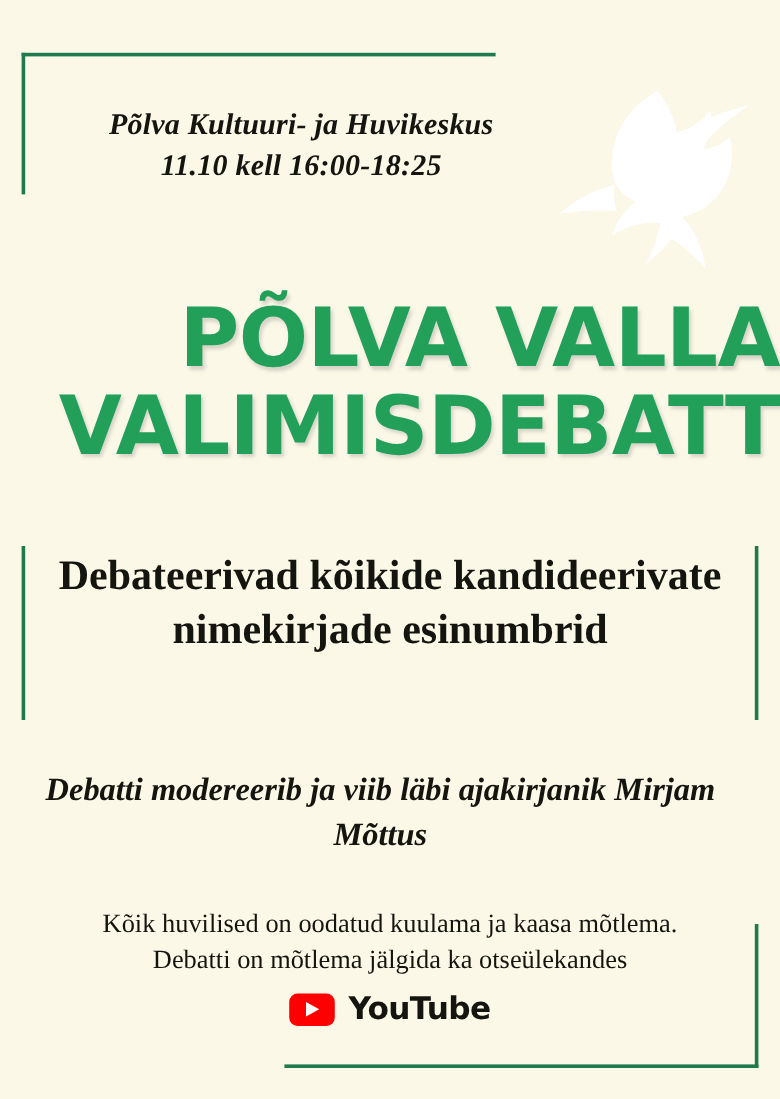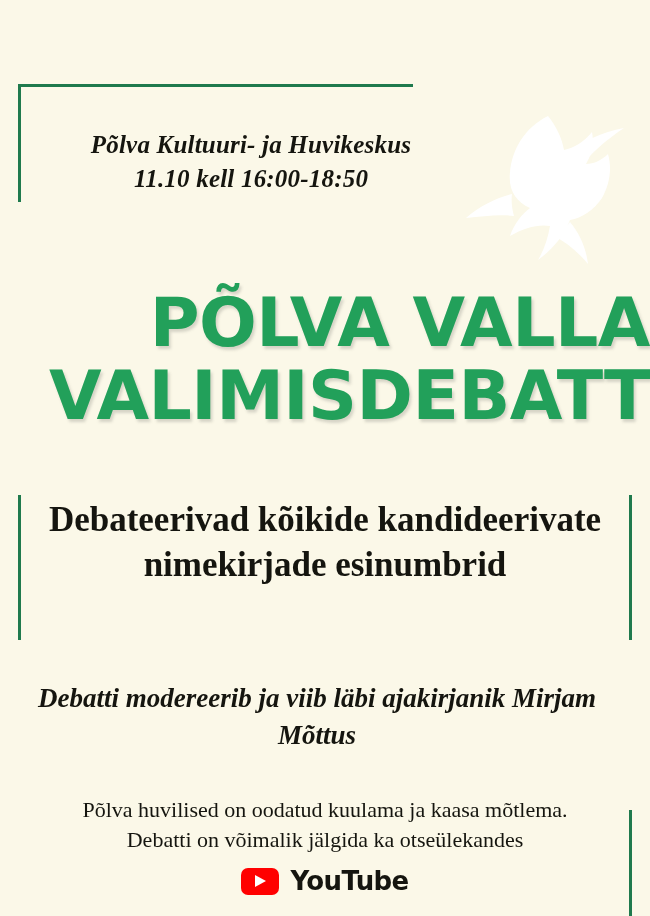--- a/index.html
+++ b/index.html
@@ -13,21 +13,20 @@
     font-family: "Liberation Serif", serif;
     overflow: hidden;
     position: relative;
   }
 
   .poster {
     position: absolute;
     inset: 0;
     background: #fbf8e8;
     overflow: hidden;
-    margin-top: 40px;
   }
 
   
   .rule {
     position: absolute;
     background: #1f7a4d;
   }
   .rule-top {
     left: 18px;
     top: 44px;
@@ -207,35 +206,35 @@
     <g fill="#ffffff">
       <path d="M96 18 C72 30 60 52 58 74 C56 92 64 104 78 110 C70 116 62 126 58 138 C72 130 86 126 98 128 C96 140 92 152 86 162 C100 152 112 138 118 122 C130 120 142 112 150 100 C158 86 160 70 156 56 C150 62 142 66 134 66 C140 56 142 44 140 34 C132 44 122 50 112 52 C110 40 104 28 96 18 Z"></path>
       <path d="M112 56 C130 44 150 34 172 30 C154 42 138 56 126 72 C120 68 116 62 112 56 Z"></path>
       <path d="M60 96 C44 100 28 108 14 120 C32 118 48 116 62 118 C60 111 59 103 60 96 Z"></path>
       <path d="M118 124 C128 136 134 150 136 166 C126 154 114 144 102 138 C108 134 114 130 118 124 Z"></path>
     </g>
   </svg>
 
   <div class="header">
     <div class="venue">Põlva Kultuuri- ja Huvikeskus</div>
-    <div class="datetime">11.10 kell 16:00-18:50</div>
+    <div class="datetime">11.10 kell 16:00-18:25</div>
   </div>
 
   <div class="title">
     <span class="line1">PÕLVA VALLA</span>
     <span class="line2">VALIMISDEBATT</span>
   </div>
 
   <div class="subtitle">Debateerivad kõikide kandideerivate nimekirjade esinumbrid</div>
 
   <div class="moderator">Debatti modereerib ja viib läbi ajakirjanik Mirjam Mõttus</div>
 
   <div class="footnote">
-    <div>Põlva huvilised on oodatud kuulama ja kaasa mõtlema.</div>
-    <div>Debatti on võimalik jälgida ka otseülekandes</div>
+    <div>Kõik huvilised on oodatud kuulama ja kaasa mõtlema.</div>
+    <div>Debatti on mõtlema jälgida ka otseülekandes</div>
   </div>
 
   <div class="yt-wrap">
     <span class="yt-mark"></span>
     <span class="yt-text">YouTube</span>
   </div>
 
 </div>
 
 </body></html>

